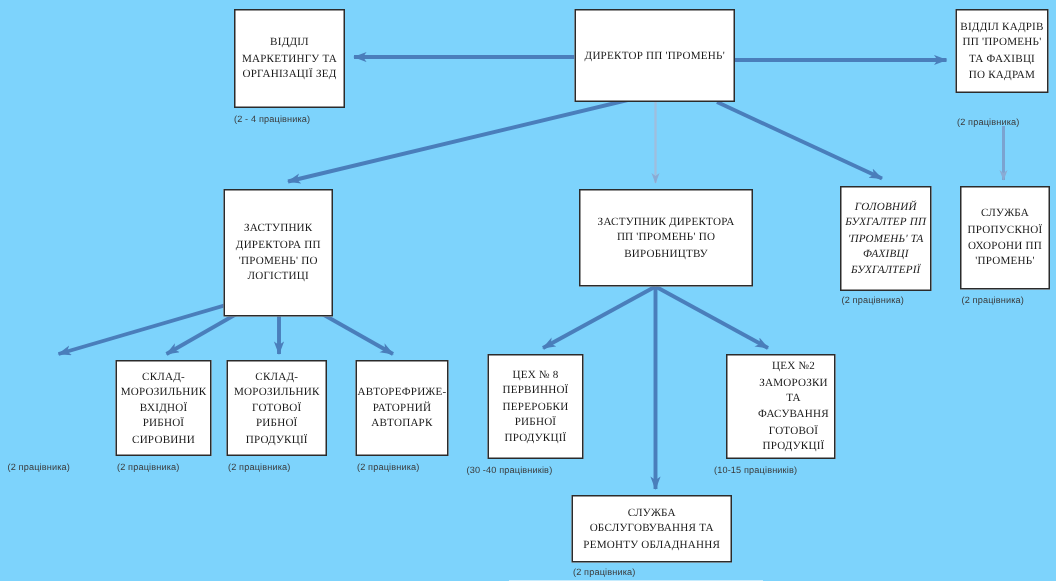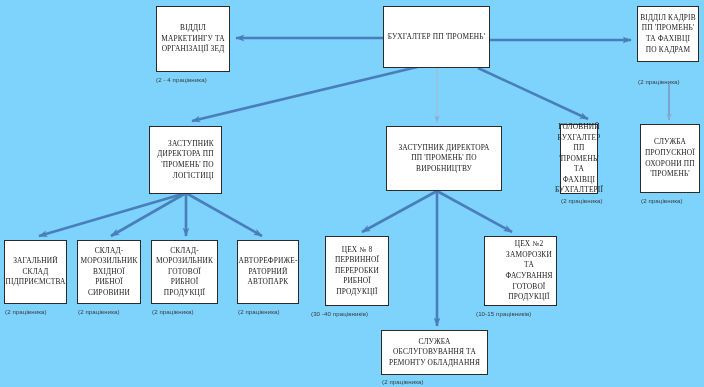--- a/index.html
+++ b/index.html
@@ -111,66 +111,61 @@
   </svg>
 
   <div class="node" style="left:156px; top:6px; width:74px; height:66px;">
     <span class="node-text">ВІДДІЛ
 МАРКЕТИНГУ ТА
 ОРГАНІЗАЦІЇ ЗЕД</span>
   </div>
   <div class="caption" style="left:156px; top:76px;">(2 - 4 працівника)</div>
 
   <div class="node" style="left:383px; top:6px; width:107px; height:62px;">
-    <span class="node-text">БУХГАЛТЕР ПП 'ПРОМЕНЬ'</span>
+    <span class="node-text">ДИРЕКТОР ПП 'ПРОМЕНЬ'</span>
   </div>
 
   <div class="node" style="left:637px; top:6px; width:62px; height:56px;">
     <span class="node-text">ВІДДІЛ КАДРІВ
 ПП 'ПРОМЕНЬ'
 ТА ФАХІВЦІ
 ПО КАДРАМ</span>
   </div>
   <div class="caption" style="left:638px; top:78px;">(2 працівника)</div>
 
-  <div class="node" style="left:149px; top:126px; width:73px; height:68px;text-align:right;">
+  <div class="node" style="left:149px; top:126px; width:73px; height:85px;">
     <span class="node-text">ЗАСТУПНИК
 ДИРЕКТОРА ПП
 'ПРОМЕНЬ' ПО
 ЛОГІСТИЦІ</span>
   </div>
 
   <div class="node" style="left:386px; top:126px; width:116px; height:65px;">
     <span class="node-text">ЗАСТУПНИК ДИРЕКТОРА
 ПП 'ПРОМЕНЬ' ПО
 ВИРОБНИЦТВУ</span>
   </div>
 
-  <div class="node" style="left:560px; top:124px; width:38px; height:70px;">
+  <div class="node" style="left:560px; top:124px; width:61px; height:70px;font-style:italic;">
     <span class="node-text">ГОЛОВНИЙ
 БУХГАЛТЕР ПП
 'ПРОМЕНЬ' ТА
 ФАХІВЦІ
 БУХГАЛТЕРІЇ</span>
   </div>
   <div class="caption" style="left:561px; top:197px;">(2 працівника)</div>
 
   <div class="node" style="left:640px; top:124px; width:60px; height:69px;">
     <span class="node-text">СЛУЖБА
 ПРОПУСКНОЇ
 ОХОРОНИ ПП
 'ПРОМЕНЬ'</span>
   </div>
   <div class="caption" style="left:641px; top:197px;">(2 працівника)</div>
 
-  <div class="node" style="left:4px; top:240px; width:63px; height:64px;">
-    <span class="node-text">ЗАГАЛЬНИЙ
-СКЛАД
-ПІДПРИЄМСТВА</span>
-  </div>
   <div class="caption" style="left:5px; top:308px;">(2 працівника)</div>
 
   <div class="node" style="left:77px; top:240px; width:64px; height:64px;">
     <span class="node-text">СКЛАД-
 МОРОЗИЛЬНИК
 ВХІДНОЇ РИБНОЇ
 СИРОВИНИ</span>
   </div>
   <div class="caption" style="left:78px; top:308px;">(2 працівника)</div>
 

